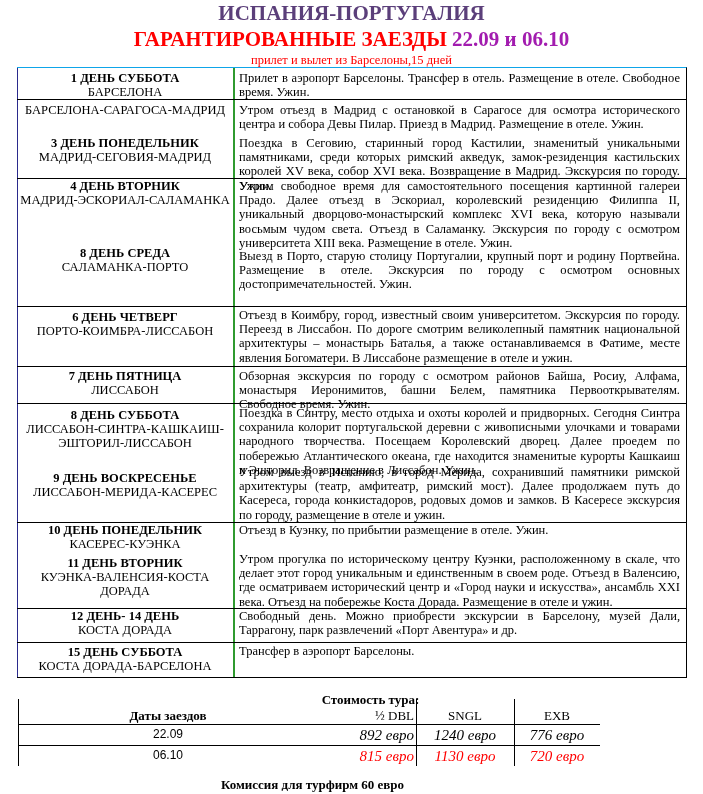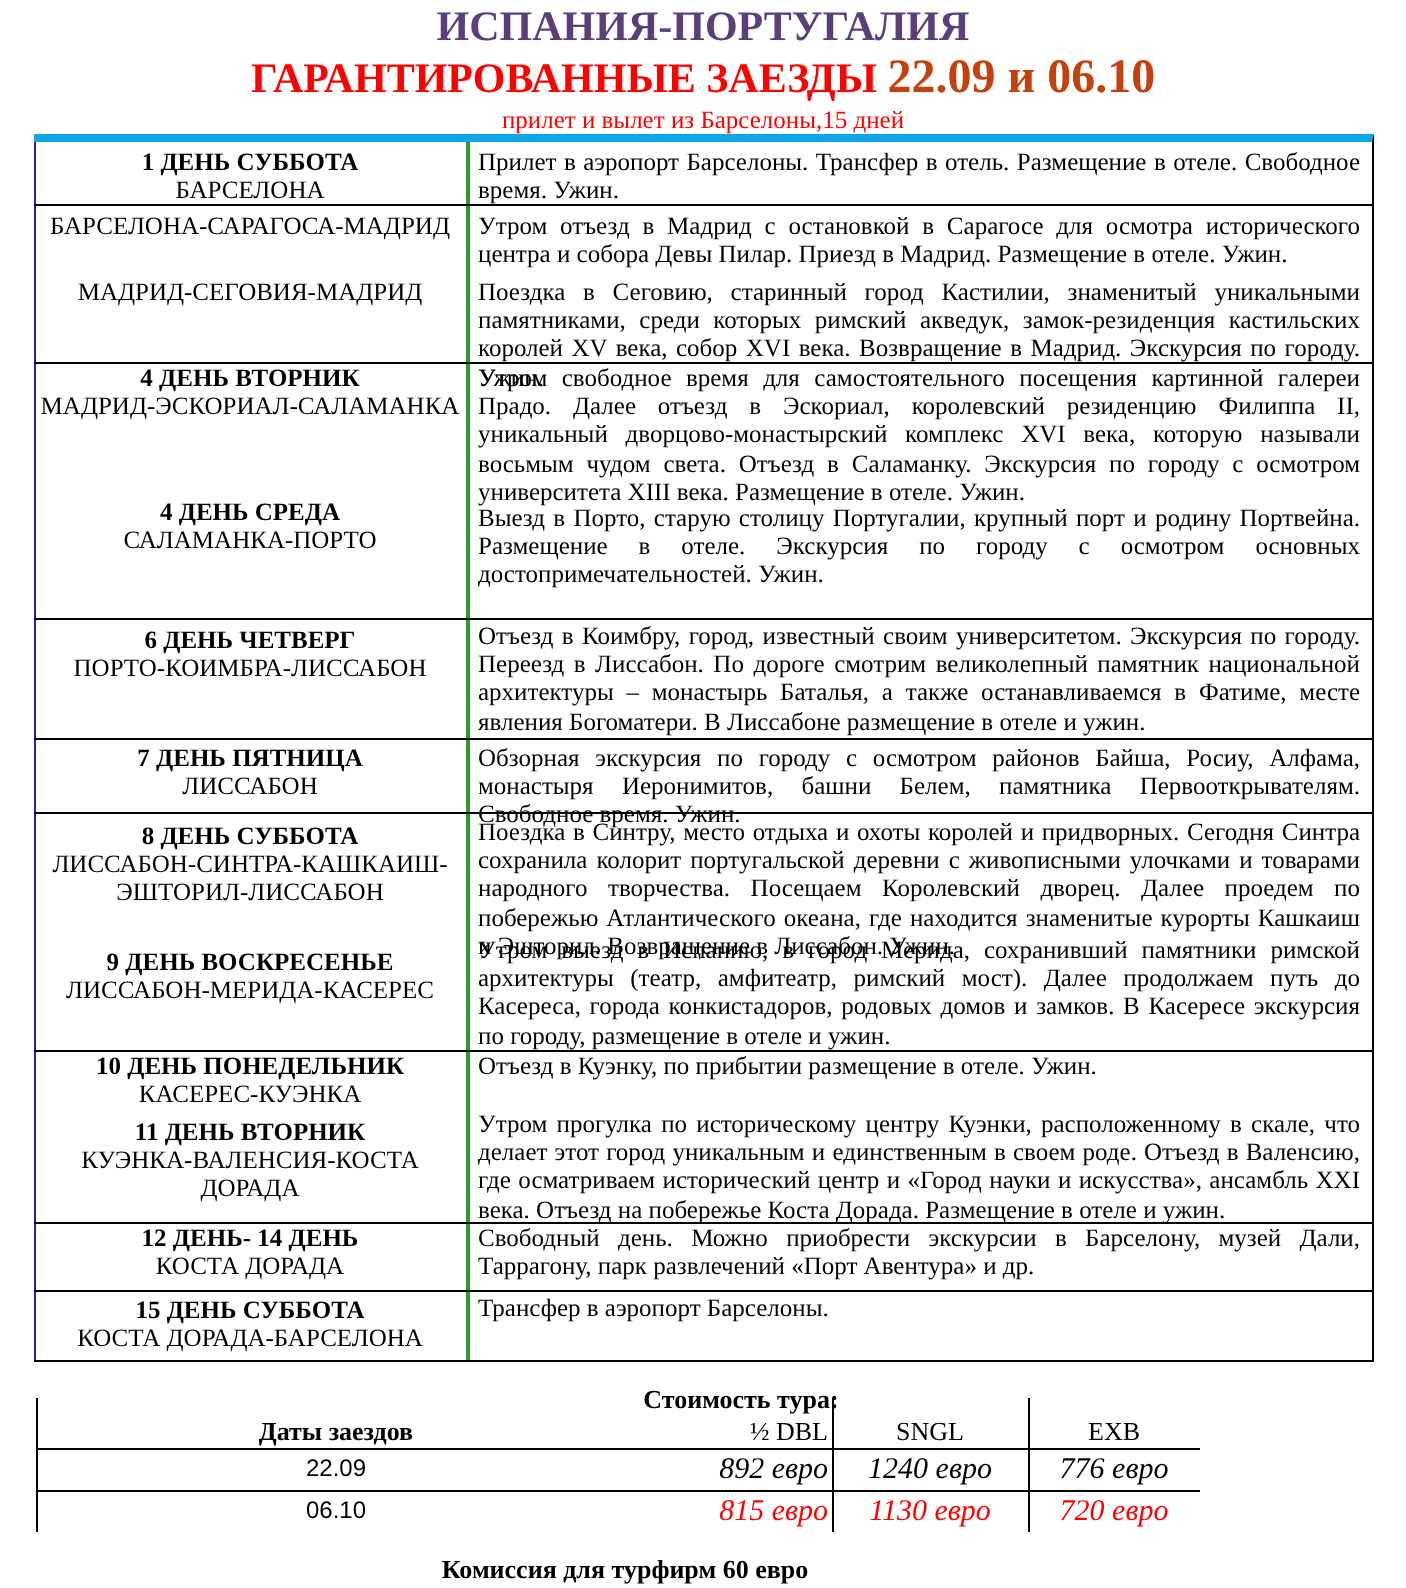--- a/index.html
+++ b/index.html
@@ -3,26 +3,26 @@
   <meta charset="utf-8">
   <style>
     html, body { margin: 0; padding: 0; background: #ffffff; }
     body { width: 703px; height: 794px; position: relative; overflow: hidden;
            font-family: "Liberation Serif", "DejaVu Serif", serif; color: #000; }
     .title1 { position: absolute; top: 0px; left: 0; width: 703px; text-align: center;
               font-weight: bold; font-size: 21px; color: #5b3f7a; line-height: 26px; letter-spacing: 0px; }
     .title2 { position: absolute; top: 25px; left: 0; width: 703px; text-align: center;
               font-weight: bold; font-size: 21px; line-height: 28px; }
     .title2 .red { color: #ff0000; }
-    .title2 .blue { color: #c2410c; font-size: 24px; }
+    .title2 .blue { color: #a21caf; font-size: 21px; }
     .subtitle { position: absolute; top: 53px; left: 0; width: 703px; text-align: center;
                 color: #ff0000; font-size: 12.5px; line-height: 14px; }
 
     .itin { position: absolute; left: 17px; top: 67px; width: 669px; height: 609px;
-            border-top: 4px solid #0ea5e9; border-bottom: 1px solid #000; border-right: 1px solid #000; }
+            border-top: 1px solid #0ea5e9; border-bottom: 1px solid #000; border-right: 1px solid #000; }
     .itin .lborder { position: absolute; left: 0; top: 0; bottom: 0; width: 1px; background: #2a2a8c; }
     .itin .divider { position: absolute; left: 216px; top: 0; bottom: 0; width: 2px; background: #2f9a2f; }
     .hline { position: absolute; height: 1px; background: #000; }
     .hline.full { left: 0; right: 0; }
 
     .day { position: absolute; left: 1px; width: 214px; text-align: center; font-size: 12.5px; line-height: 14px; }
     .day .dname { font-weight: bold; display: block; }
     .day .route { display: block; }
     .desc { position: absolute; left: 222px; width: 441px; font-size: 12.5px; line-height: 14.2px; text-align: justify; }
 
@@ -66,32 +66,33 @@
     <span class="route">БАРСЕЛОНА</span>
   </div>
   <div class="desc" style="top:3px">Прилет в аэропорт Барселоны. Трансфер в отель. Размещение в отеле. Свободное время. Ужин.</div>
 
   <div class="day" style="top:35px">
     <span class="route">БАРСЕЛОНА-САРАГОСА-МАДРИД</span>
   </div>
   <div class="desc" style="top:35px">Утром отъезд в Мадрид с остановкой в Сарагосе для осмотра исторического центра и собора Девы Пилар. Приезд в Мадрид. Размещение в отеле. Ужин.</div>
 
   <div class="day" style="top:68px">
+    <span class="dname">3 ДЕНЬ  ПОНЕДЕЛЬНИК</span>
     <span class="route">МАДРИД-СЕГОВИЯ-МАДРИД</span>
   </div>
   <div class="desc" style="top:68px">Поездка в Сеговию, старинный город Кастилии, знаменитый уникальными памятниками, среди которых римский акведук, замок-резиденция кастильских королей XV века, собор XVI века. Возвращение в Мадрид. Экскурсия по городу. Ужин.</div>
 
   <div class="day" style="top:111px">
     <span class="dname">4 ДЕНЬ ВТОРНИК</span>
     <span class="route">МАДРИД-ЭСКОРИАЛ-САЛАМАНКА</span>
   </div>
   <div class="desc" style="top:111px">Утром свободное время для самостоятельного посещения картинной галереи Прадо. Далее отъезд в Эскориал, королевский резиденцию Филиппа II, уникальный дворцово-монастырский комплекс XVI века, которую называли восьмым чудом света. Отъезд в Саламанку. Экскурсия по городу с осмотром университета XIII века. Размещение в отеле. Ужин.</div>
 
   <div class="day" style="top:178px">
-    <span class="dname">4 ДЕНЬ  СРЕДА</span>
+    <span class="dname">8 ДЕНЬ  СРЕДА</span>
     <span class="route">САЛАМАНКА-ПОРТО</span>
   </div>
   <div class="desc" style="top:181px">Выезд в Порто, старую столицу Португалии, крупный порт и родину Портвейна. Размещение в отеле. Экскурсия по городу с осмотром основных достопримечательностей. Ужин.</div>
 
   <div class="day" style="top:242px">
     <span class="dname">6 ДЕНЬ  ЧЕТВЕРГ</span>
     <span class="route">ПОРТО-КОИМБРА-ЛИССАБОН</span>
   </div>
   <div class="desc" style="top:240px">Отъезд в Коимбру, город, известный своим университетом. Экскурсия по городу. Переезд в Лиссабон. По дороге смотрим великолепный памятник национальной архитектуры – монастырь Баталья, а также останавливаемся в Фатиме, месте явления Богоматери. В Лиссабоне размещение в отеле и ужин.</div>
 

